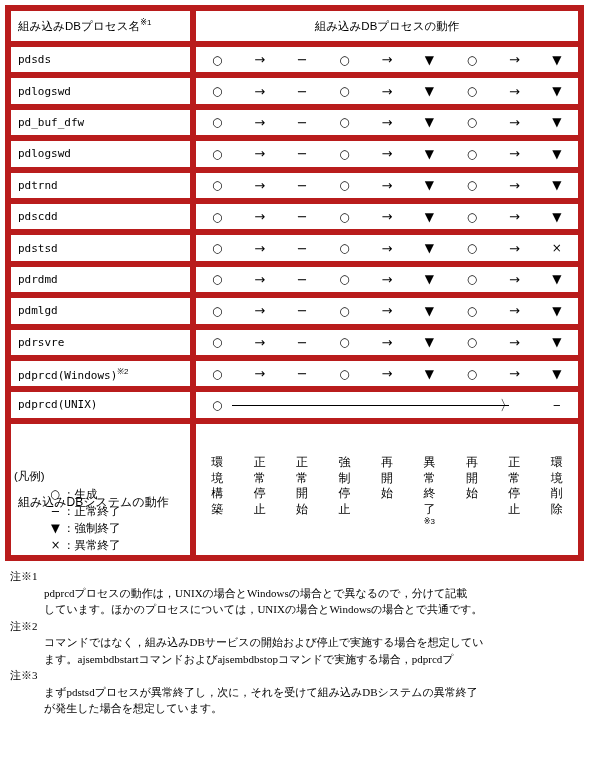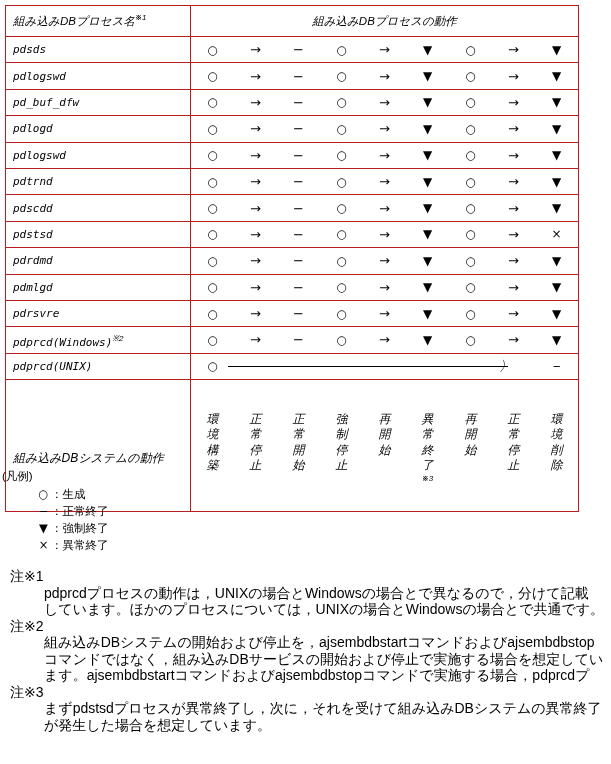--- a/index.html
+++ b/index.html
@@ -22,25 +22,24 @@
     left: 5px;
     top: 5px;
     width: 573px;
   }
   table.main {
     border-collapse: collapse;
     width: 573px;
     table-layout: fixed;
   }
   table.main td, table.main th {
-    border: 1px solid #b91c1c;
+    border: 6px solid #b91c1c;
     padding: 0;
     font-weight: normal;
     vertical-align: middle;
-    font-style: italic;
   }
 
   .hdr-left {
     height: 30px;
     font-size: 11.5px;
     padding-left: 7px !important;
     text-align: left;
     letter-spacing: 0.1px;
   }
   .hdr-right {
@@ -162,43 +161,44 @@
   .vcol span.ch { display: block; }
   .vcol span.note {
     display: block;
     font-size: 8px;
     line-height: 10px;
   }
 
   
   .legend {
     position: absolute;
-    left: 2px;
+    left: 14px;
     top: 468px;
     font-size: 11.5px;
     line-height: 17px;
   }
   .legend-title { margin-bottom: 1px; }
   .legend-items { margin-left: 34px; }
   .legend-row { white-space: nowrap; }
   .lg-sym {
     display: inline-block;
     width: 15px;
     text-align: center;
     font-family: "DejaVu Sans", sans-serif;
   }
 
   
   .notes {
     position: absolute;
     left: 10px;
     top: 568px;
     width: 595px;
-    font-size: 14px;
+    font-size: 11px;
     line-height: 16.5px;
+    font-family: Liberation Serif, serif;
   }
   .note-block { margin-bottom: 0px; }
   .note-head { }
   .note-body {
     margin-left: 34px;
     text-indent: 0;
   }
 </style>
 </head>
 <body>
@@ -260,36 +260,20 @@
               <div class="slot circle">○</div>
               <div class="slot arrow">→</div>
               <div class="slot tri">▼</div>
               <div class="slot circle">○</div>
               <div class="slot arrow">→</div>
               <div class="slot tri">▼</div>
             </div>
           </td>
         </tr>
         <tr>
-          <td class="proc-name"><span>pdlogd</span></td>
-          <td class="sym-cell">
-            <div class="slots">
-              <div class="slot circle">○</div>
-              <div class="slot arrow">→</div>
-              <div class="slot dash">−</div>
-              <div class="slot circle">○</div>
-              <div class="slot arrow">→</div>
-              <div class="slot tri">▼</div>
-              <div class="slot circle">○</div>
-              <div class="slot arrow">→</div>
-              <div class="slot tri">▼</div>
-            </div>
-          </td>
-        </tr>
-        <tr>
           <td class="proc-name"><span>pdlogswd</span></td>
           <td class="sym-cell">
             <div class="slots">
               <div class="slot circle">○</div>
               <div class="slot arrow">→</div>
               <div class="slot dash">−</div>
               <div class="slot circle">○</div>
               <div class="slot arrow">→</div>
               <div class="slot tri">▼</div>
               <div class="slot circle">○</div>
@@ -496,21 +480,20 @@
 </div>
 
 <div class="notes" id="notes">
     <div class="note-block">
       <div class="note-head">注※1</div>
       <div class="note-body">pdprcdプロセスの動作は，UNIXの場合とWindowsの場合とで異なるので，分けて記載</div>
       <div class="note-body">しています。ほかのプロセスについては，UNIXの場合とWindowsの場合とで共通です。</div>
     </div>
     <div class="note-block">
       <div class="note-head">注※2</div>
-      <div class="note-body">組み込みDBシステムの開始および停止を，ajsembdbstartコマンドおよびajsembdbstop</div>
       <div class="note-body">コマンドではなく，組み込みDBサービスの開始および停止で実施する場合を想定してい</div>
       <div class="note-body">ます。ajsembdbstartコマンドおよびajsembdbstopコマンドで実施する場合，pdprcdプ</div>
     </div>
     <div class="note-block">
       <div class="note-head">注※3</div>
       <div class="note-body">まずpdstsdプロセスが異常終了し，次に，それを受けて組み込みDBシステムの異常終了</div>
       <div class="note-body">が発生した場合を想定しています。</div>
     </div>
   </div>
 

